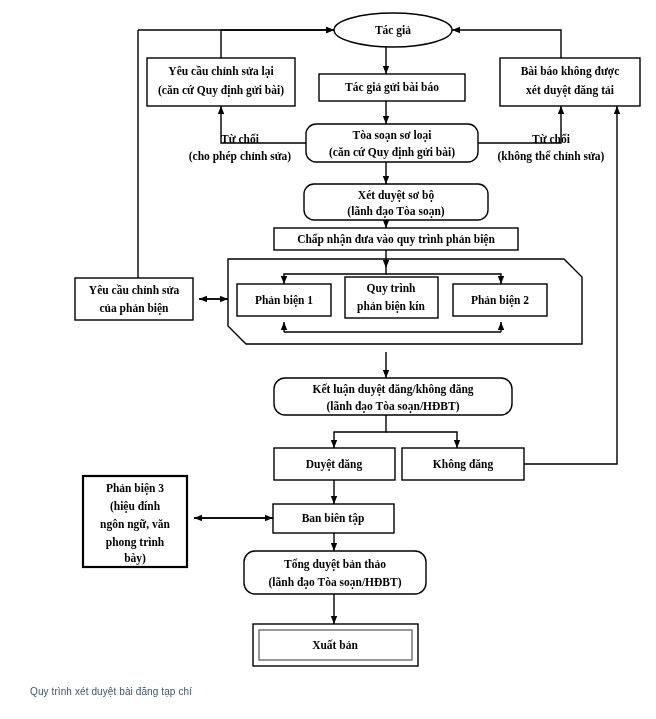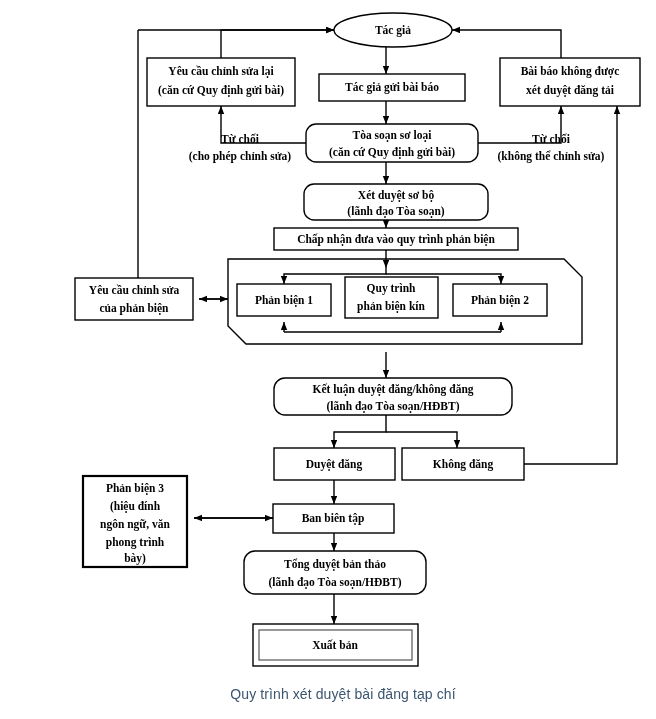--- a/index.html
+++ b/index.html
@@ -50,25 +50,24 @@
   .lbl {
     font-family: "Liberation Serif", "DejaVu Serif", serif;
     font-size: 11.5px;
     font-weight: bold;
     fill: #000000;
     text-anchor: middle;
     dominant-baseline: middle;
   }
   .caption {
     font-family: "Liberation Sans", "DejaVu Sans", sans-serif;
-    font-size: 14px;
+    font-size: 10px;
     color: #3b5570;
     padding: 6px 0 0 30px;
     letter-spacing: 0.1px;
-    text-align: center;
   }
 </style>
 </head>
 <body>
 
 <div id="flow-wrap">
 <svg id="flow" width="656" height="680" viewBox="0 0 656 680" xmlns="http://www.w3.org/2000/svg">
 
   <defs>
     <marker id="ah" markerWidth="9" markerHeight="9" refX="8" refY="3.2" orient="auto" markerUnits="userSpaceOnUse">

